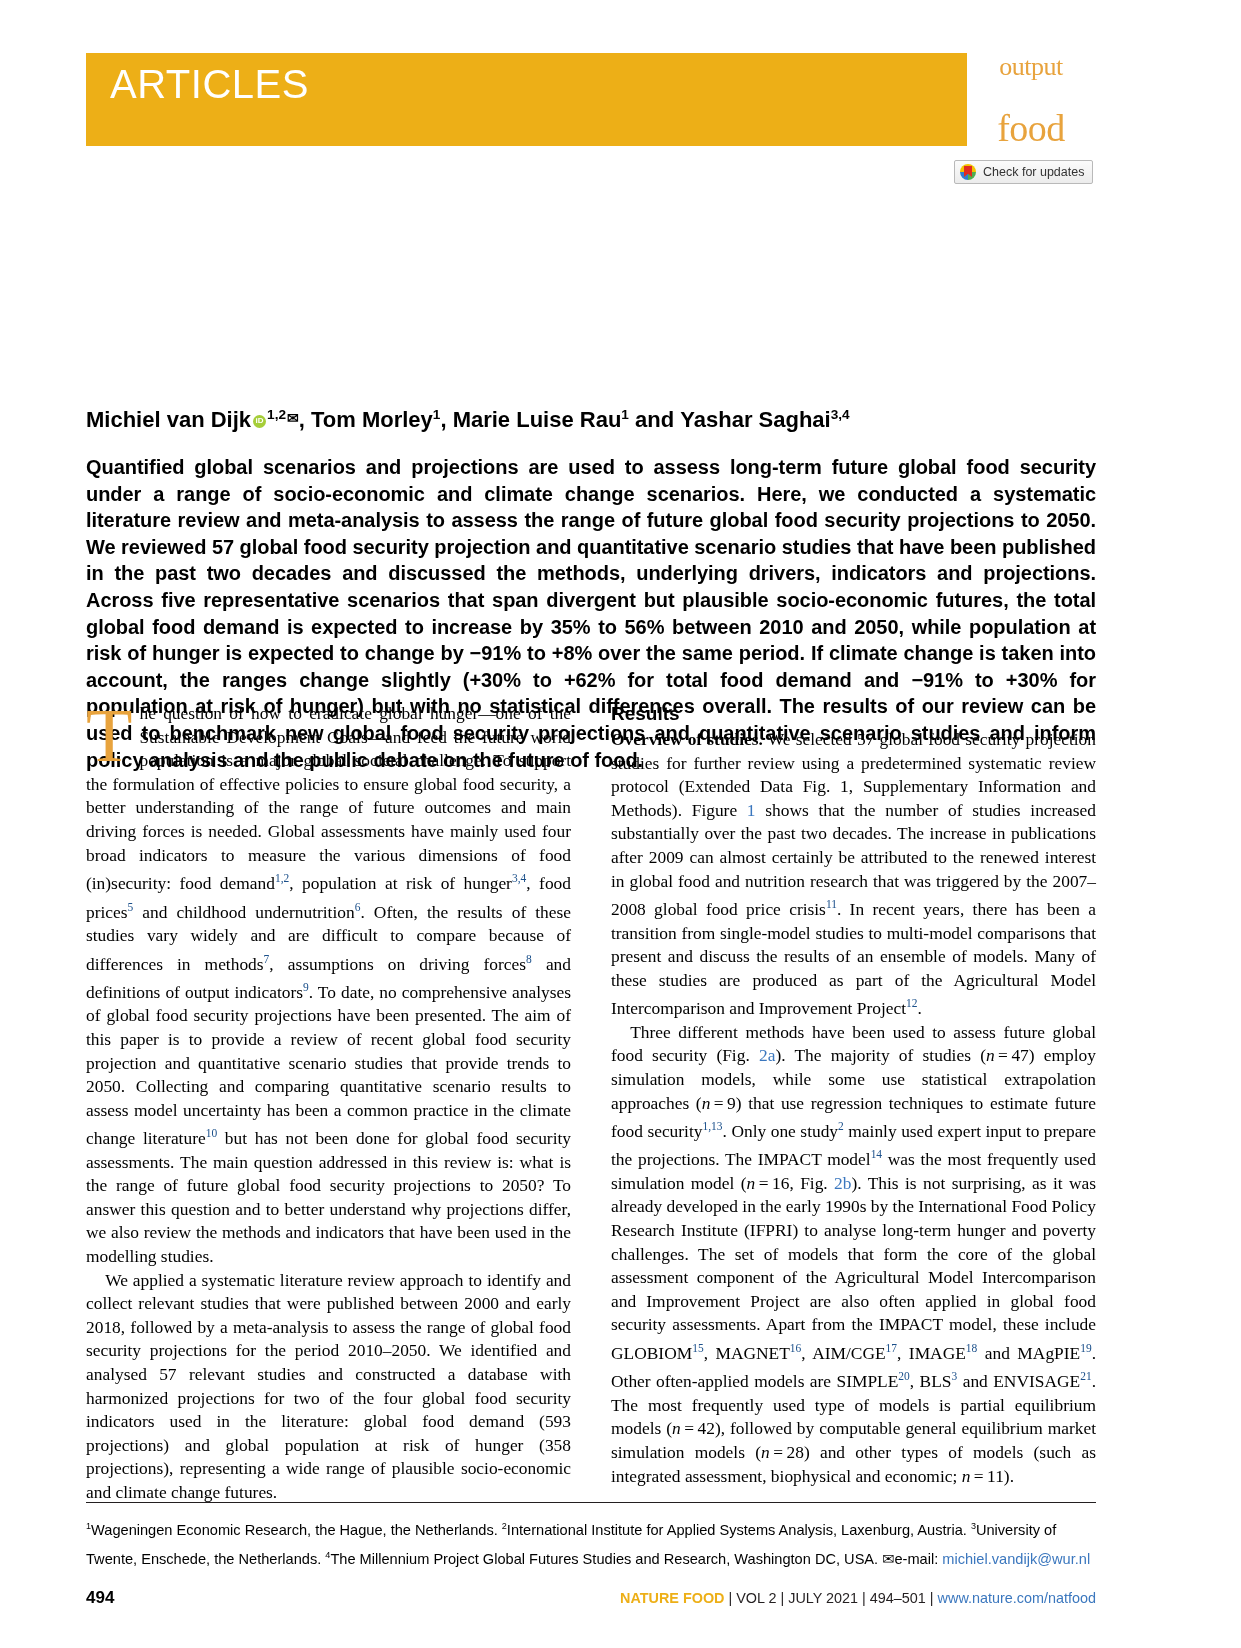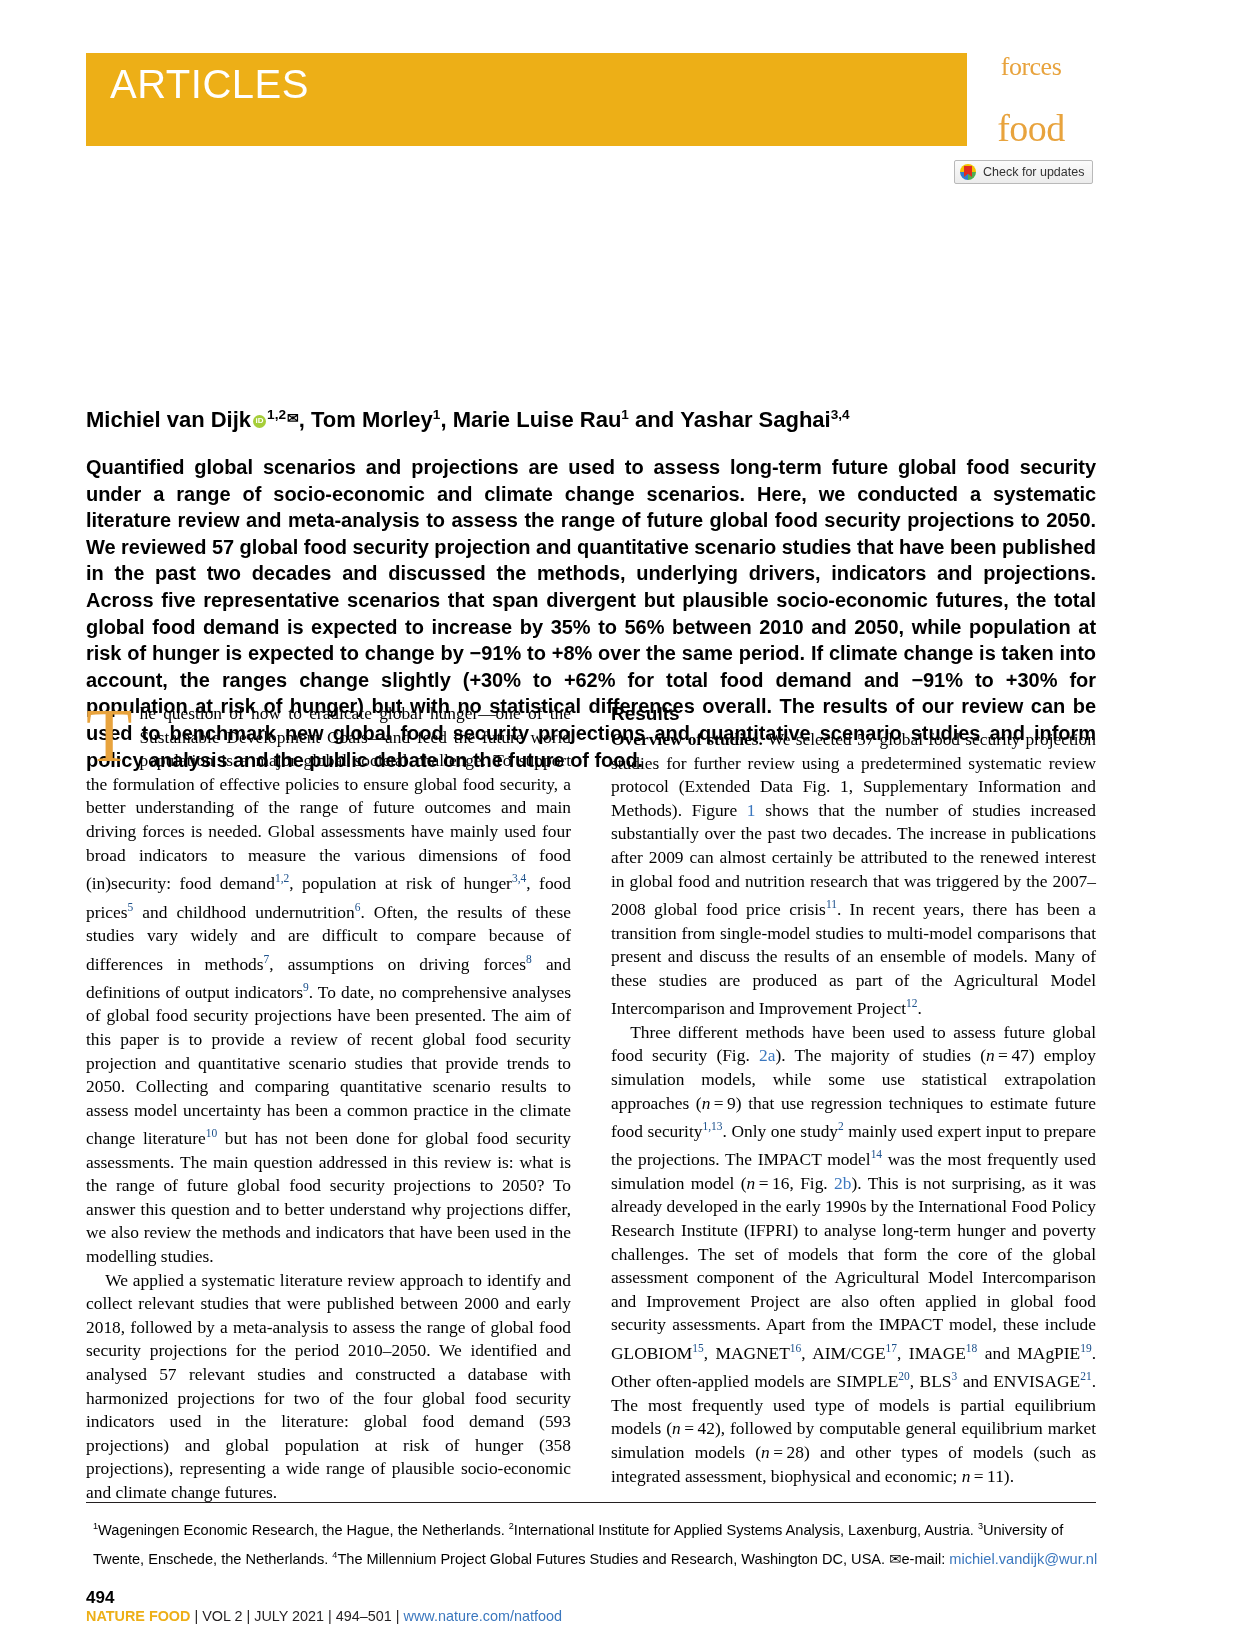--- a/index.html
+++ b/index.html
@@ -269,36 +269,34 @@
   }
   .affiliations {
     position: absolute;
     left: 86px;
     top: 1502px;
     width: 1012px;
     font-family: "Liberation Sans", sans-serif;
     font-size: 14.6px;
     line-height: 25px;
     color: #000000;
-    margin-left: 7px;
   }
   .affiliations .sup { font-weight: 400; }
   .email-link { color: #3b77be; }
 
   
   .footer {
     position: absolute;
     left: 86px;
     top: 1576px;
     width: 1010px;
     display: flex;
     align-items: baseline;
     justify-content: space-between;
     font-family: "Liberation Sans", sans-serif;
-    flex-direction: column;
   }
   .page-num {
     font-weight: 700;
     font-size: 17px;
     color: #000000;
   }
   .footer-right {
     font-size: 14.4px;
     font-weight: 700;
     color: #231f20;
@@ -311,21 +309,21 @@
 </head>
 <body>
 
 <div class="page">
 
   <div class="header-band">
     <div class="header-left">
       <div class="articles-word">ARTICLES</div>
     </div>
     <div class="logo-box">
-      <div class="logo-nature">forces</div>
+      <div class="logo-nature">output</div>
       <div class="logo-food">food</div>
     </div>
   </div>
 
   <div class="check-updates">
     <span class="cu-icon"></span>
     <span class="cu-text">Check for updates</span>
   </div>
 
 

